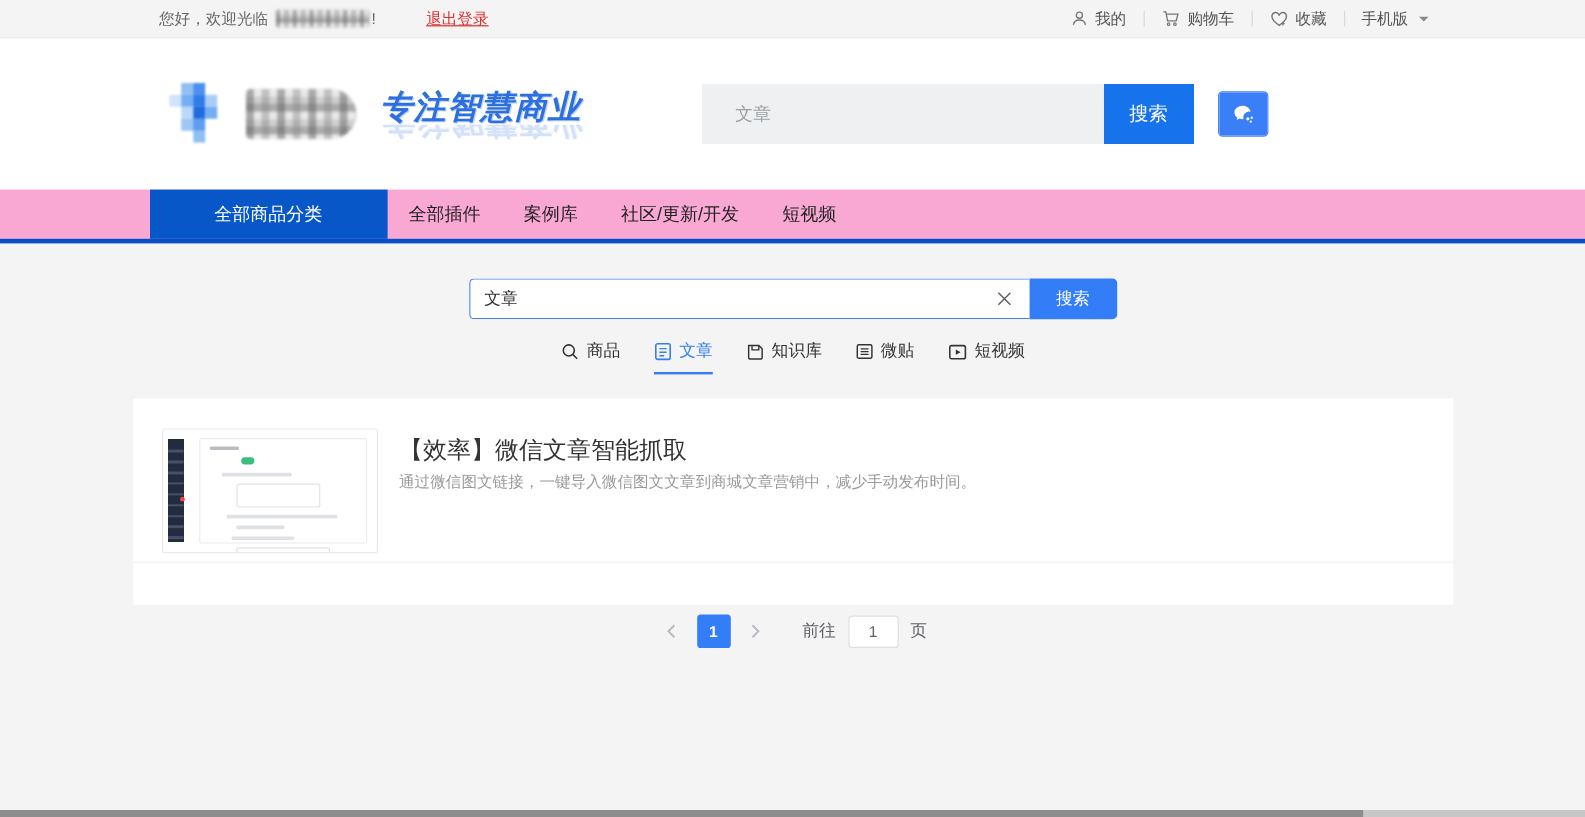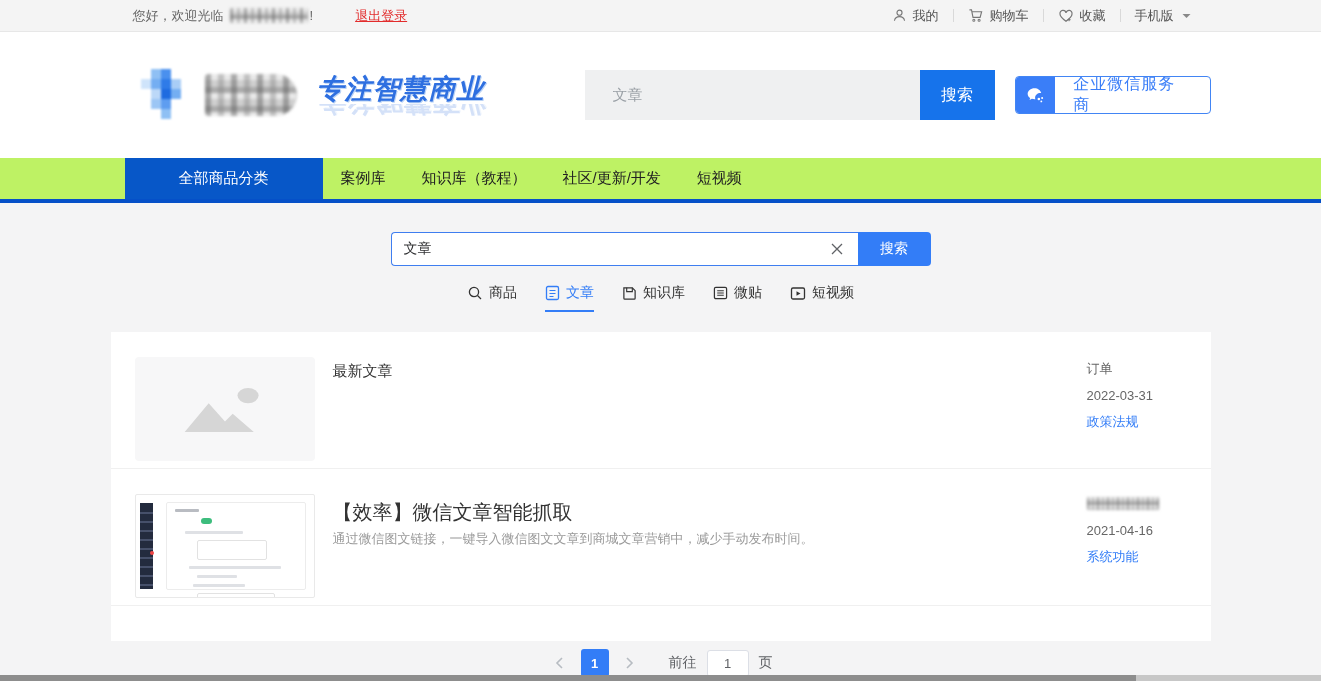--- a/index.html
+++ b/index.html
@@ -54,21 +54,21 @@
     font-size:16px; cursor:pointer; font-family:inherit;
   }
   .wecom-btn {
     margin-left:20px; height:38px; display:flex; align-items:center;
     border:1px solid #4285f4; border-radius:4px; background:#fff; cursor:pointer; overflow:hidden;
   }
   .wecom-icon-box { width:40px; height:38px; background:#3a7ef8; display:flex; align-items:center; justify-content:center; }
   .wecom-label { color:#3a7ef8; font-size:16px; padding:0 18px; letter-spacing:1px; }
 
   
-  .navbar { background:#bef264; border-bottom:4px solid #0550c8; }
+  .navbar { background:#f9a8d4; border-bottom:4px solid #0550c8; }
   .nav-inner { display:flex; align-items:stretch; height:41px; }
   .nav-cat {
     width:198px; margin-left:14px; background:#0757c8; color:#fff; font-size:15px;
     display:flex; align-items:center; justify-content:center; cursor:pointer;
   }
   .nav-item { display:flex; align-items:center; padding:0 18px; font-size:15px; color:#222; cursor:pointer; }
 
   
   .content { background:#f4f4f5; height:478px; position:relative; }
 
@@ -217,30 +217,29 @@
     </div>
     <div class="wecom-btn">
       <div class="wecom-icon-box">
         <svg width="22" height="22" viewBox="0 0 24 24">
           <path d="M11.5 4.5c-4.2 0-7.5 2.7-7.5 6.1 0 1.9 1 3.6 2.7 4.7l-.6 2.2 2.5-1.3c.9.3 1.9.5 2.9.5.3 0 .6 0 .9-.1a4.6 4.6 0 0 1-.3-1.6c0-2.9 2.6-5.2 5.8-5.2h.9c-.7-3-3.7-5.3-7.3-5.3z" fill="#fff"></path>
           <circle cx="16.2" cy="16.4" r="1.4" fill="#fff"></circle>
             <circle cx="19.8" cy="15.3" r="1.1" fill="#fff"></circle>
             <circle cx="18.9" cy="19" r="1" fill="#fff"></circle>
         </svg>
       </div>
-      <span class="wecom-label">企业微信服务商</span>
     </div>
   </div>
 </div>
 
 <div class="navbar">
   <div class="nav-inner container">
     <div class="nav-cat">全部商品分类</div>
+    <div class="nav-item">全部插件</div>
     <div class="nav-item">案例库</div>
-    <div class="nav-item">知识库（教程）</div>
     <div class="nav-item">社区/更新/开发</div>
     <div class="nav-item">短视频</div>
   </div>
 </div>
 
 <div class="content">
 
   <div class="search-row">
     <div class="search-box">
       <div class="search-input-wrap">
@@ -298,61 +297,40 @@
             <rect x="1.5" y="2" width="13" height="11" rx="1.5" fill="none" stroke="#333" stroke-width="1.3"></rect>
             <path d="M6.5 5.3 L10.5 7.5 L6.5 9.7 Z" fill="#333"></path>
           </svg>
       </span>
       <span>短视频</span>
     </div>
   </div>
 
   <div class="results-card">
 
-    <div class="result-row">
-      <div class="thumb thumb-placeholder">
-        <svg width="96" height="58" viewBox="0 0 100 60">
-            <ellipse cx="74" cy="16" rx="11" ry="8" fill="#d6d6d6"></ellipse>
-            <path d="M8 54 L33 24 L50 43 L58 35 L80 54 Z" fill="#d6d6d6"></path>
-          </svg>
-      </div>
-      <div class="result-main">
-        <div class="result-title">最新文章</div>
-      </div>
-      <div class="result-meta">
-        <div>订单</div>
-        <div>2022-03-31</div>
-        <div class="meta-link">政策法规</div>
-      </div>
-    </div>
 
     <div class="result-row">
       <div class="thumb thumb-admin">
         <div class="adm-side"></div>
         <div class="adm-reddot"></div>
         <div class="adm-panel">
           <div class="adm-line adm-dark" style="width:24px;"></div>
           <div class="adm-toggle"></div>
           <div class="adm-line" style="width:58px; margin-left:10px;"></div>
           <div class="adm-box" style="width:70px;"></div>
           <div class="adm-line" style="width:92px; margin-left:14px;"></div>
           <div class="adm-line" style="width:40px; margin-left:22px;"></div>
           <div class="adm-line" style="width:52px; margin-left:18px;"></div>
           <div class="adm-box" style="width:78px; height:14px;"></div>
         </div>
       </div>
       <div class="result-main">
         <div class="result-title lg">【效率】微信文章智能抓取</div>
         <div class="result-desc">通过微信图文链接，一键导入微信图文文章到商城文章营销中，减少手动发布时间。</div>
       </div>
-      <div class="result-meta">
-        <div><span class="mosaic author-blur"></span></div>
-        <div>2021-04-16</div>
-        <div class="meta-link">系统功能</div>
-      </div>
     </div>
 
     <div class="card-spacer"></div>
   </div>
 
   <div class="pagination">
     <div class="page-arrow">
       <svg width="9" height="12" viewBox="0 0 9 12">
           <path d="M7 1 L2 6 L7 11" fill="none" stroke="#b7bcc2" stroke-width="1.6"></path>
         </svg>

